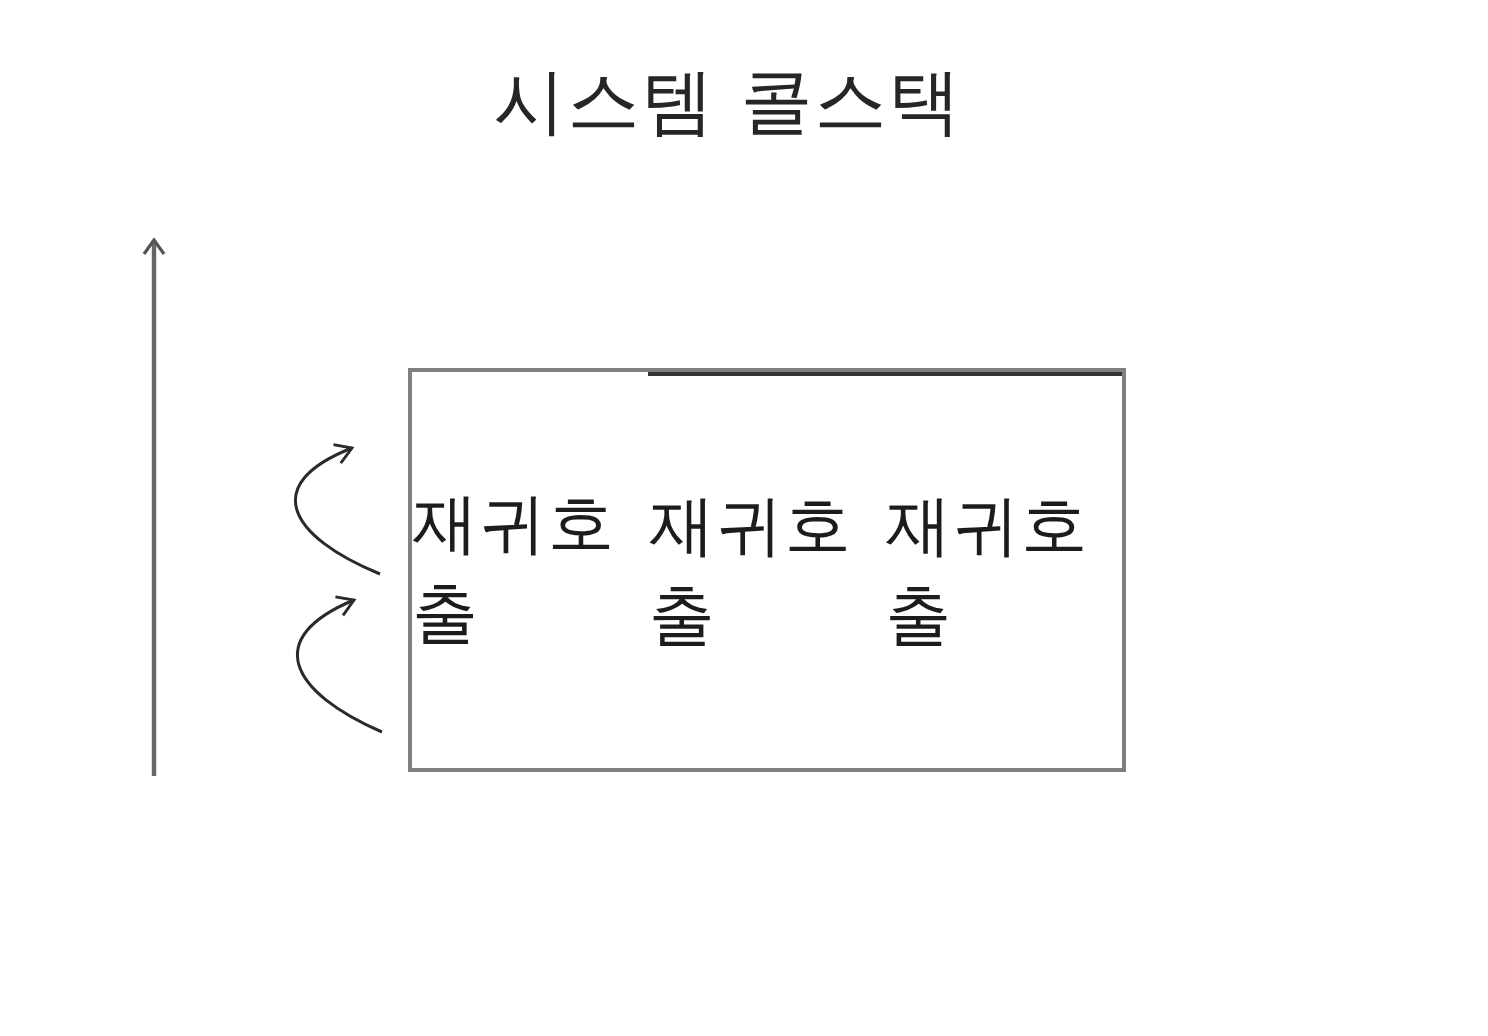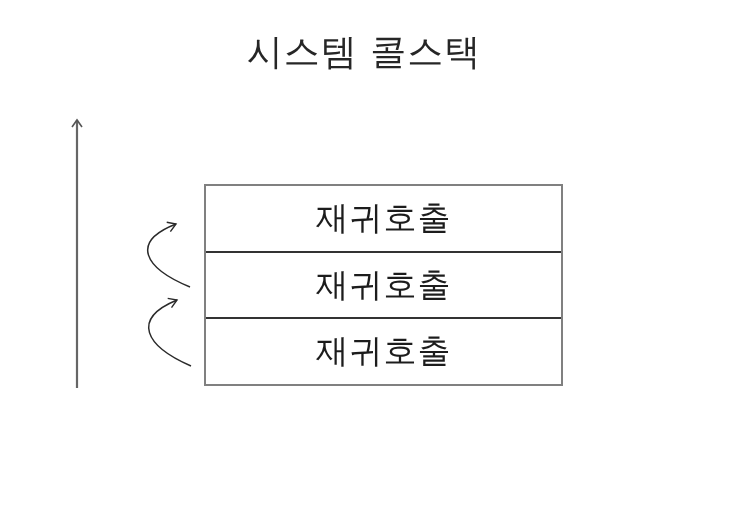--- a/index.html
+++ b/index.html
@@ -36,21 +36,21 @@
   }
   .stack-box {
     position: absolute;
     left: 204px;
     top: 184px;
     width: 355px;
     height: 198px;
     border: 2px solid #808080;
     background: #ffffff;
     display: flex;
-    flex-direction: column;
+    flex-direction: row;
   }
   .stack-frame {
     flex: 1;
     display: flex;
     align-items: center;
     justify-content: center;
     font-size: 33px;
     color: #1c1c1c;
     letter-spacing: 1px;
   }

